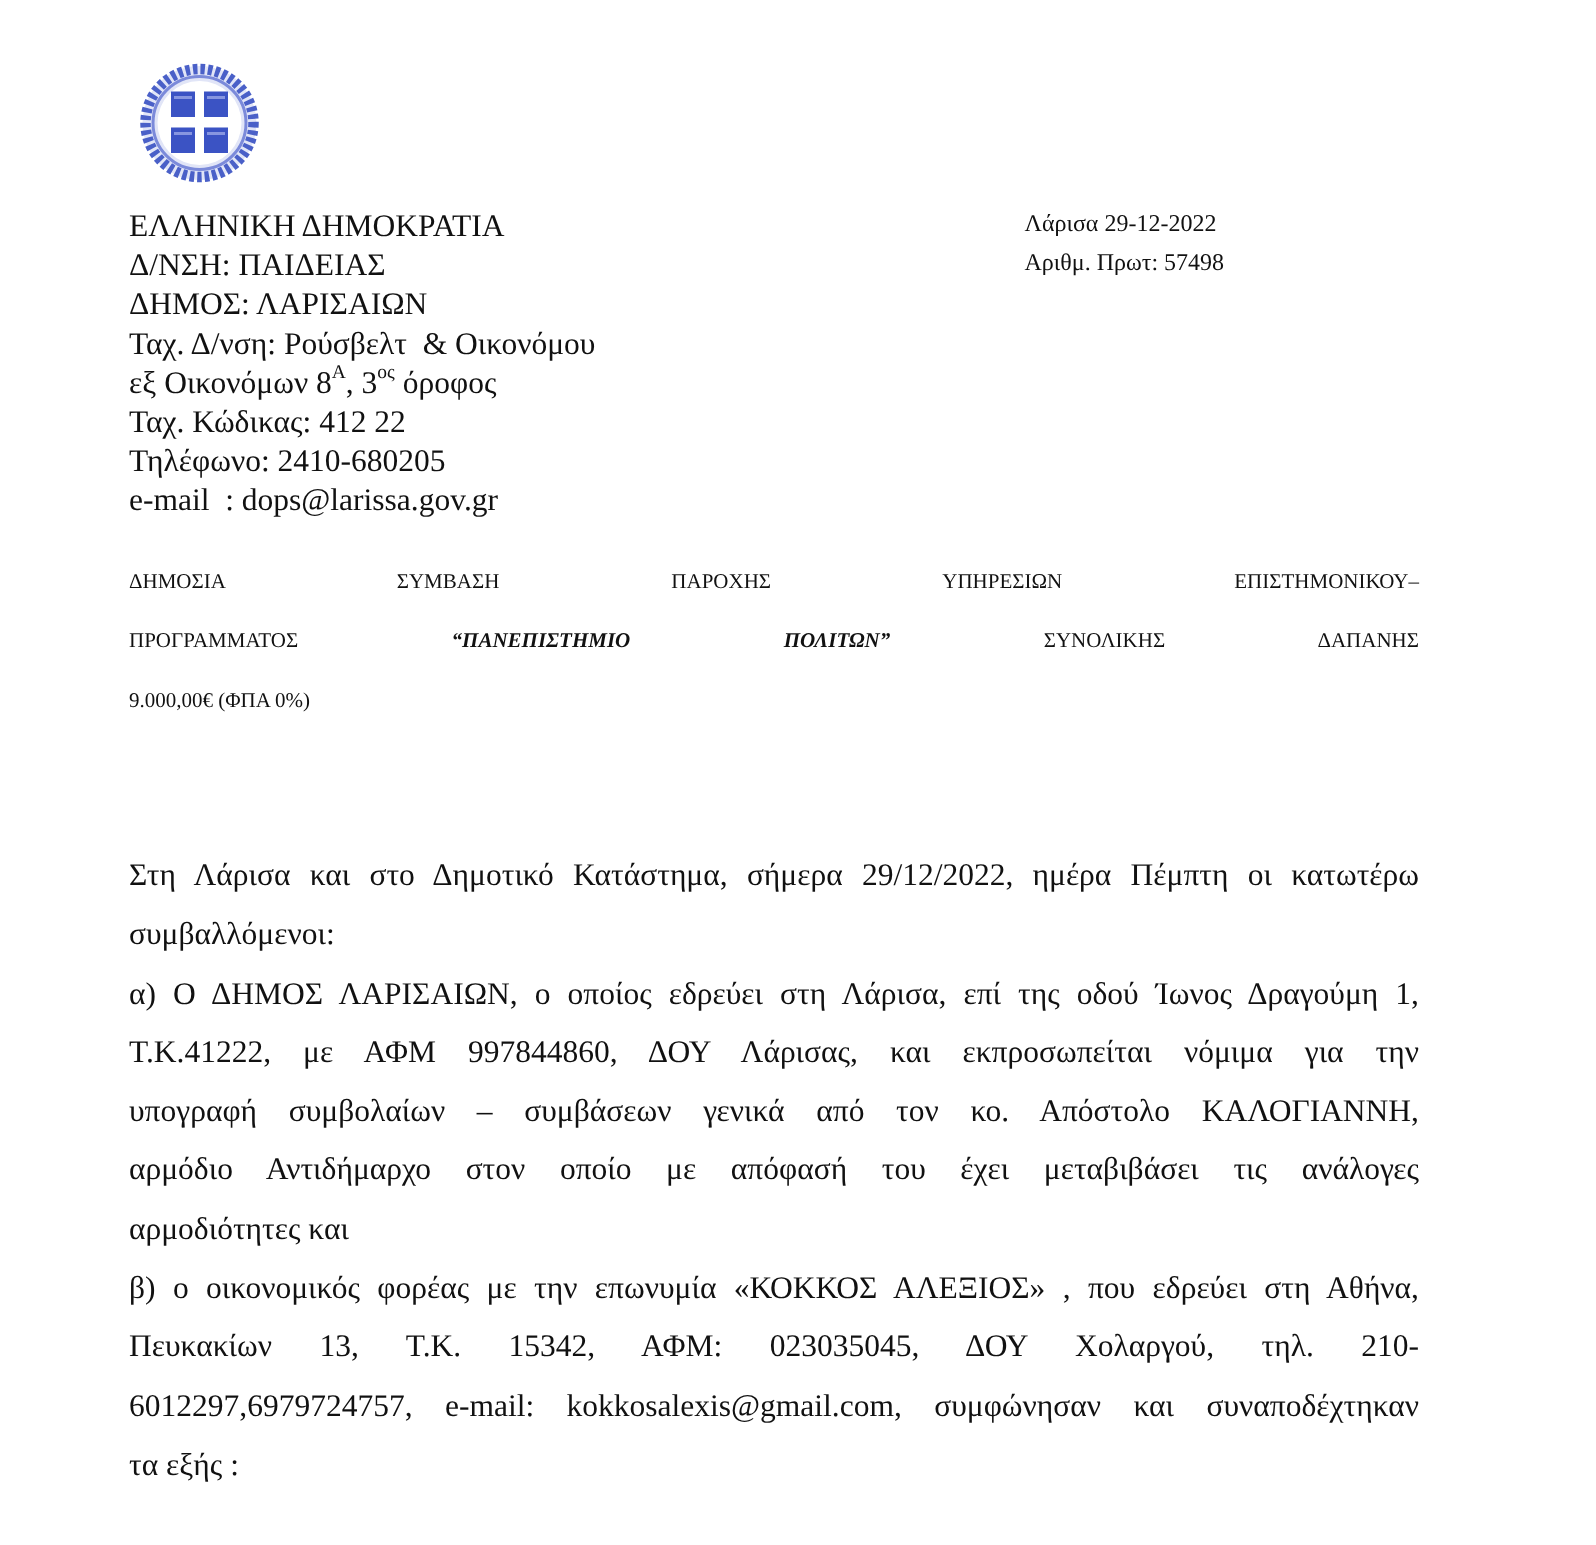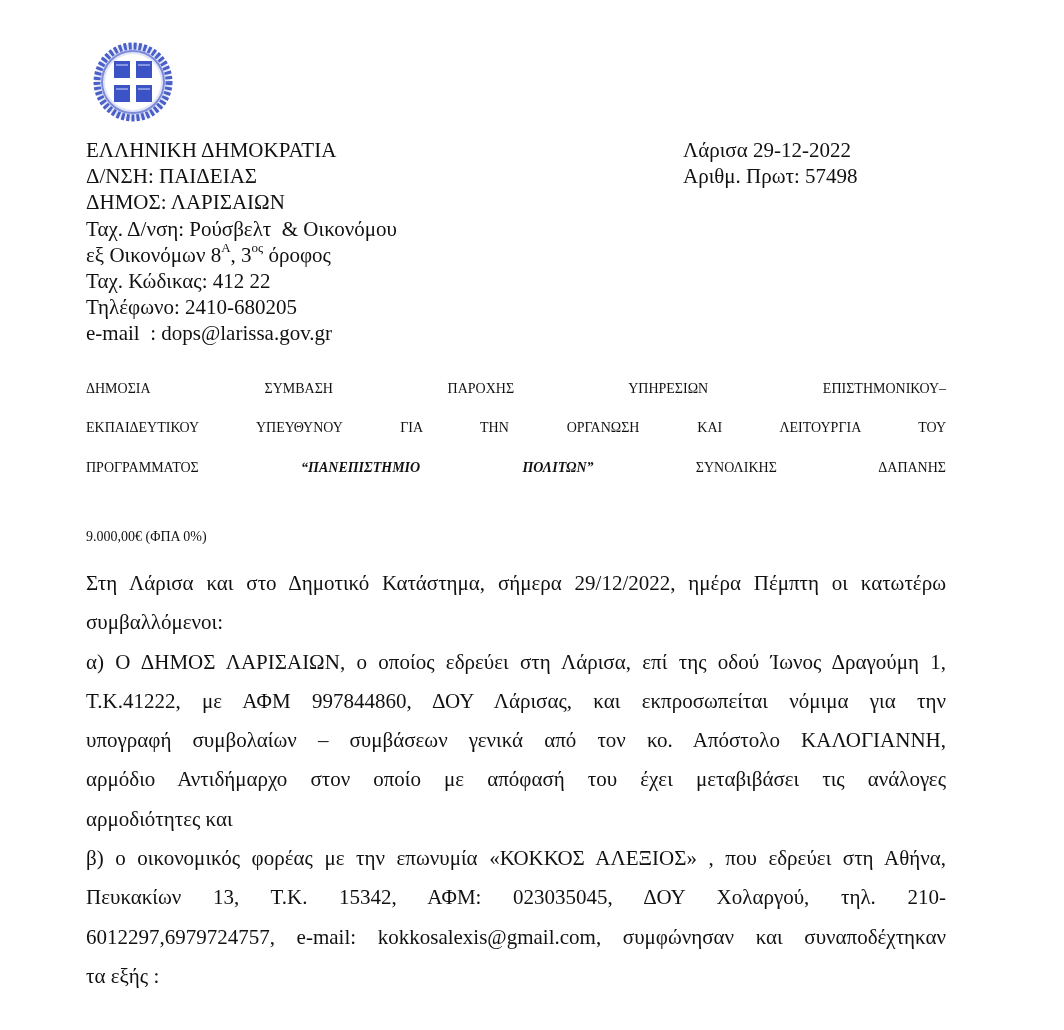--- a/index.html
+++ b/index.html
@@ -28,21 +28,21 @@
       position: absolute;
       left: 86px;
       top: 137px;
       font-size: 21px;
       line-height: 26.2px;
     }
     .header-right {
       position: absolute;
       left: 683px;
       top: 137px;
-      font-size: 21px;
+      font-size: 16px;
       line-height: 26.2px;
     }
     .header-line { white-space: pre; }
     sup { font-size: 13px; line-height: 0; position: relative; top: -2px; vertical-align: super; }
 
     .title {
       position: absolute;
       left: 86px;
       top: 369px;
       width: 860px;
@@ -50,21 +50,21 @@
       line-height: 39.3px;
       text-align: justify;
       text-align-last: left;
     }
     .title .line {
       display: block;
       text-align: justify;
       text-align-last: justify;
       white-space: nowrap;
     }
-    .title .line.last { text-align-last: left; margin-top: 30px; }
+    .title .line.last { text-align-last: left; }
     .title .emph { font-weight: bold; font-style: italic; }
 
     .body {
       position: absolute;
       left: 86px;
       top: 564px;
       width: 860px;
       font-size: 21px;
       line-height: 39.3px;
     }
@@ -107,21 +107,20 @@
   <div class="header-line">e-mail  : dops@larissa.gov.gr</div>
 </div>
 
 <div class="header-right">
   <div class="header-line">Λάρισα 29-12-2022</div>
   <div class="header-line">Αριθμ. Πρωτ: 57498</div>
 </div>
 
 <div class="title">
   <span class="line">ΔΗΜΟΣΙΑ ΣΥΜΒΑΣΗ ΠΑΡΟΧΗΣ ΥΠΗΡΕΣΙΩΝ ΕΠΙΣΤΗΜΟΝΙΚΟΥ–</span>
-  <span class="line">ΕΚΠΑΙΔΕΥΤΙΚΟΥ ΥΠΕΥΘΥΝΟΥ ΓΙΑ ΤΗΝ ΟΡΓΑΝΩΣΗ ΚΑΙ ΛΕΙΤΟΥΡΓΙΑ ΤΟΥ</span>
   <span class="line"><span>ΠΡΟΓΡΑΜΜΑΤΟΣ </span><span class="emph">“ΠΑΝΕΠΙΣΤΗΜΙΟ ΠΟΛΙΤΩΝ”</span><span> ΣΥΝΟΛΙΚΗΣ ΔΑΠΑΝΗΣ</span></span>
   <span class="line last">9.000,00€ (ΦΠΑ 0%)</span>
 </div>
 
 <div class="body">
   <span class="line">Στη Λάρισα και στο Δημοτικό Κατάστημα, σήμερα 29/12/2022, ημέρα Πέμπτη οι κατωτέρω</span>
   <span class="line last">συμβαλλόμενοι:</span>
   <span class="line">α) Ο ΔΗΜΟΣ ΛΑΡΙΣΑΙΩΝ, ο οποίος εδρεύει στη Λάρισα, επί της οδού Ίωνος Δραγούμη 1,</span>
   <span class="line">Τ.Κ.41222, με ΑΦΜ 997844860, ΔΟΥ Λάρισας, και εκπροσωπείται νόμιμα για την</span>
   <span class="line">υπογραφή συμβολαίων – συμβάσεων γενικά από τον κο. Απόστολο ΚΑΛΟΓΙΑΝΝΗ,</span>

